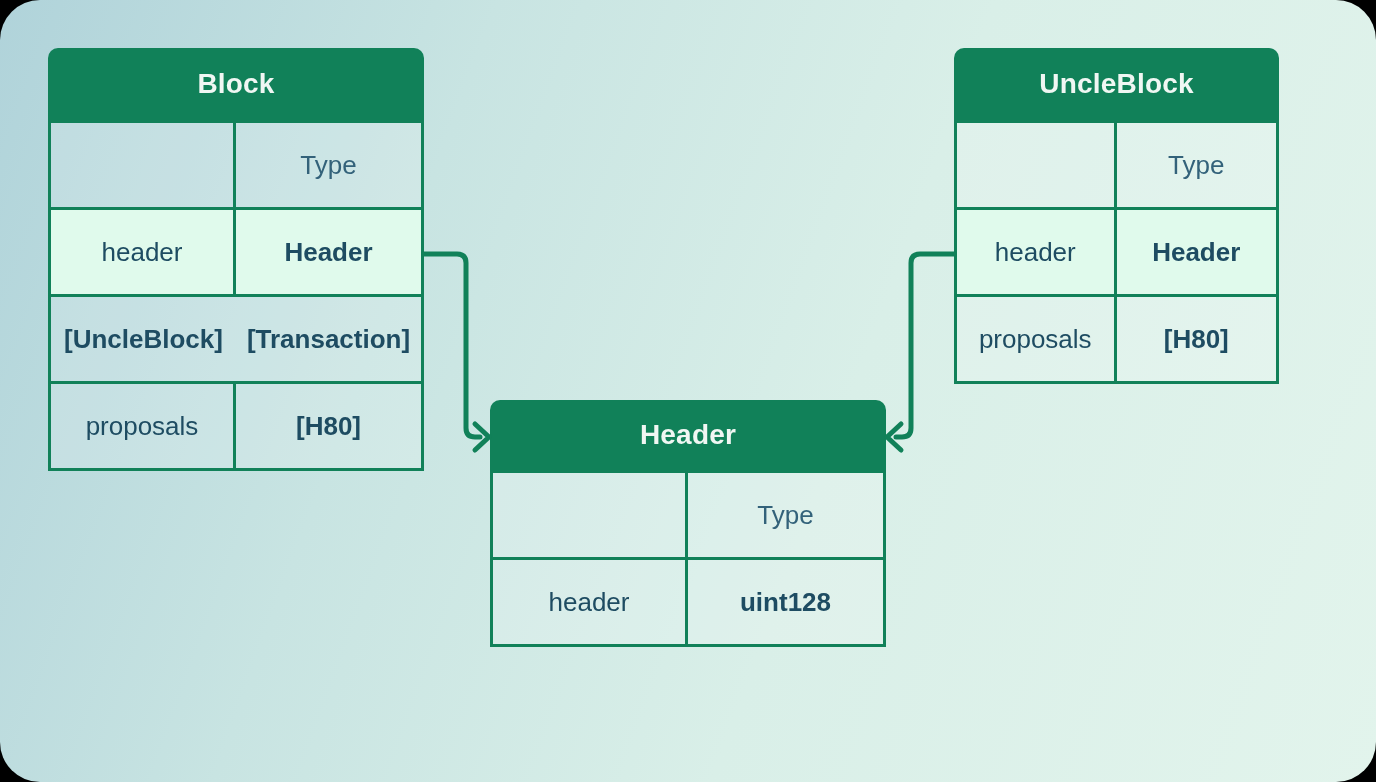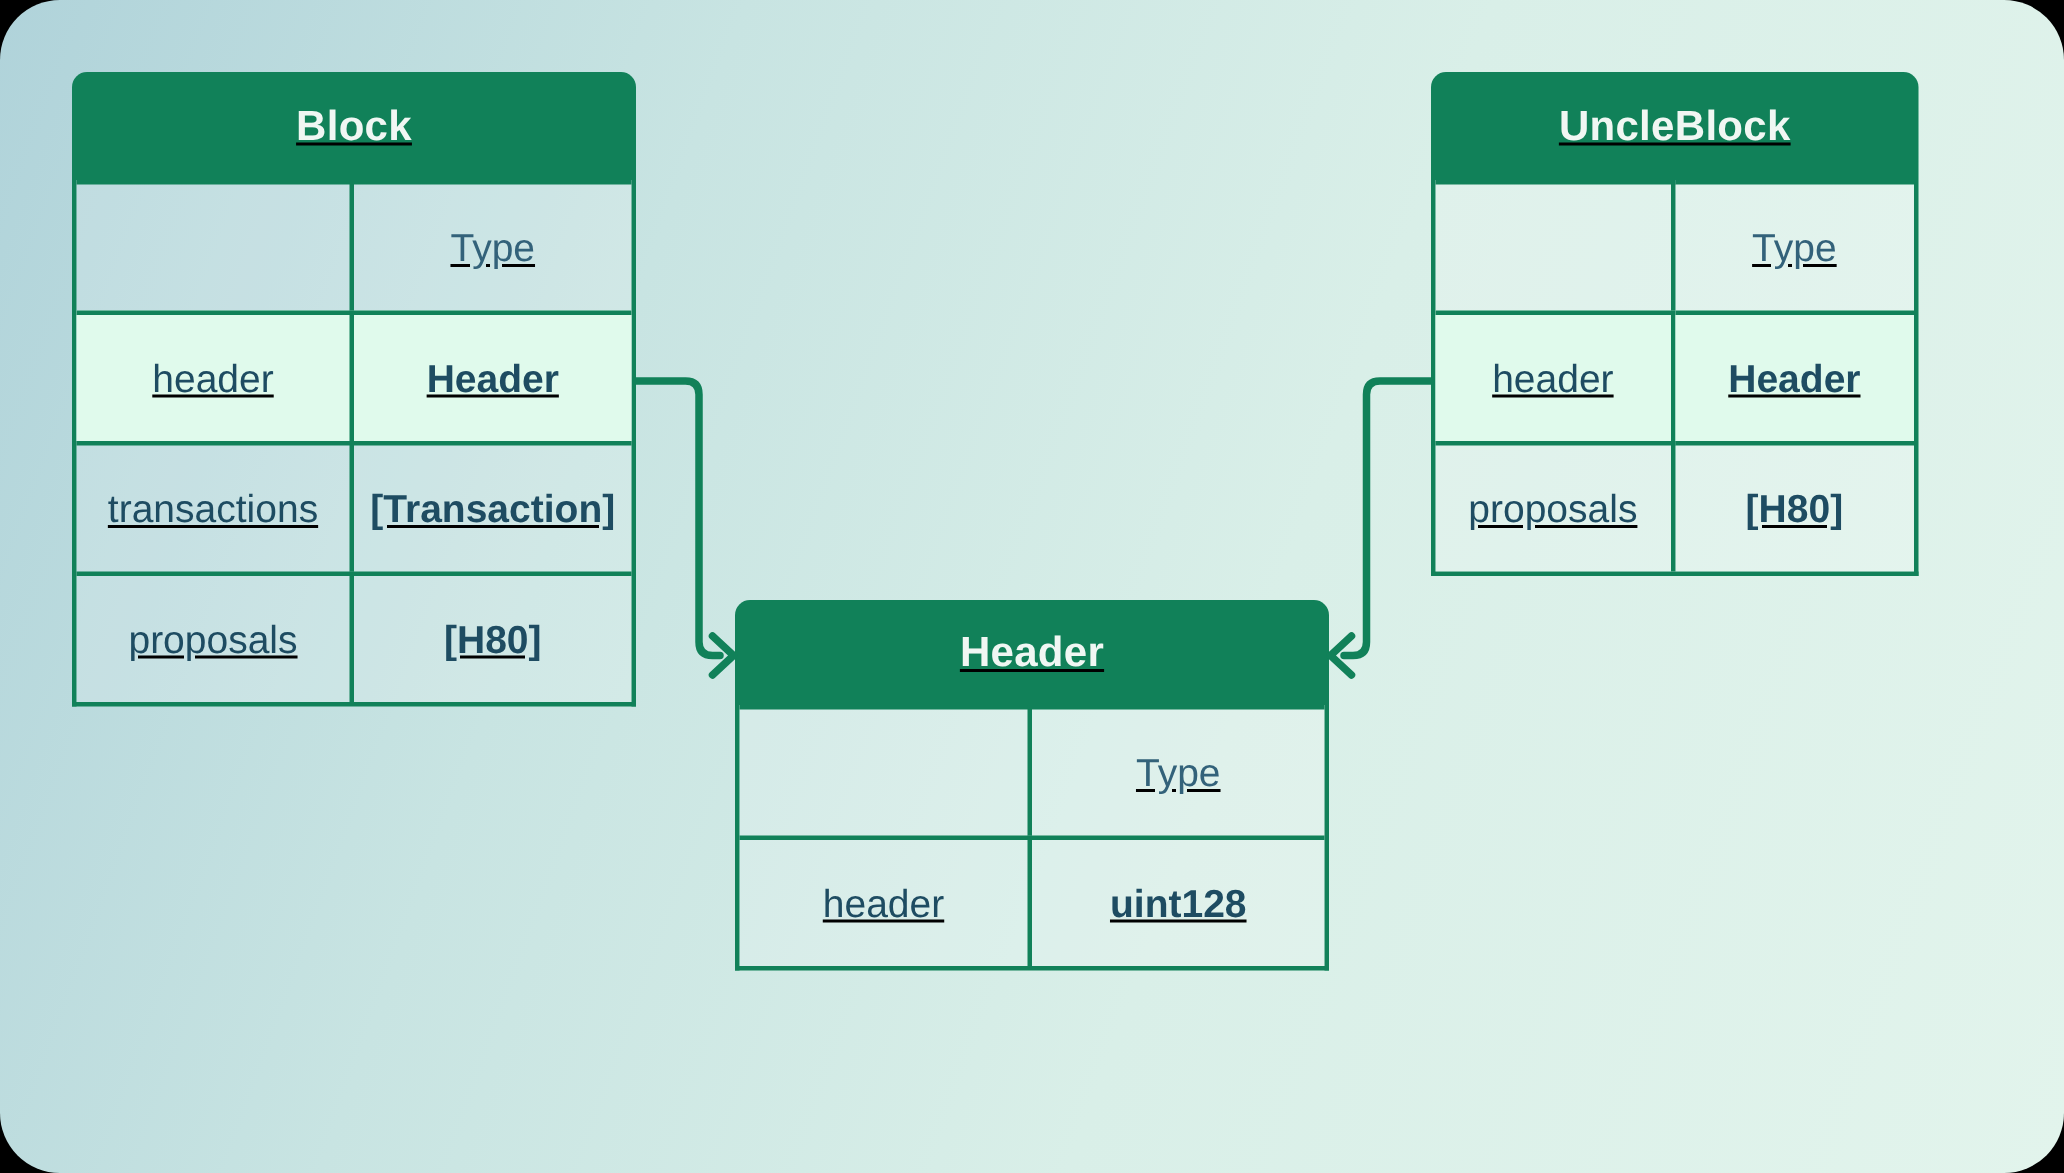--- a/index.html
+++ b/index.html
@@ -15,21 +15,20 @@
     border-radius: 40px;
     overflow: hidden;
     background: linear-gradient(110deg,
       var(--canvas-gradient-start, #b0d3da) 0%,
       #c8e4e2 30%,
       #d9efe8 60%,
       var(--canvas-gradient-end, #e2f4ec) 100%);
   }
   .entity {
     position: absolute;
-    text-decoration: underline;
   }
   .entity-title {
     height: 72px;
     border-radius: 10px 10px 0 0;
     background: var(--accent-green, #118159);
     color: var(--title-text, #f0f7f3);
     font-size: 28px;
     font-weight: bold;
     display: flex;
     align-items: center;
@@ -80,22 +79,22 @@
 
   <div class="entity" style="left:48px; top:48px; width:376px;">
     <div class="entity-title">Block</div>
     <div class="entity-grid">
       <div class="cell c-name"></div>
       <div class="cell muted">Type</div>
 
       <div class="cell c-name hl">header</div>
       <div class="cell val hl">Header</div>
 
+      <div class="cell val">[UncleBlock]</div>
 
-      <div class="cell c-name">transactions</div>
       <div class="cell val">[Transaction]</div>
 
       <div class="cell c-name">proposals</div>
       <div class="cell val">[H80]</div>
     </div>
   </div>
 
   <div class="entity" style="left:954px; top:48px; width:325px;">
     <div class="entity-title">UncleBlock</div>
     <div class="entity-grid">

